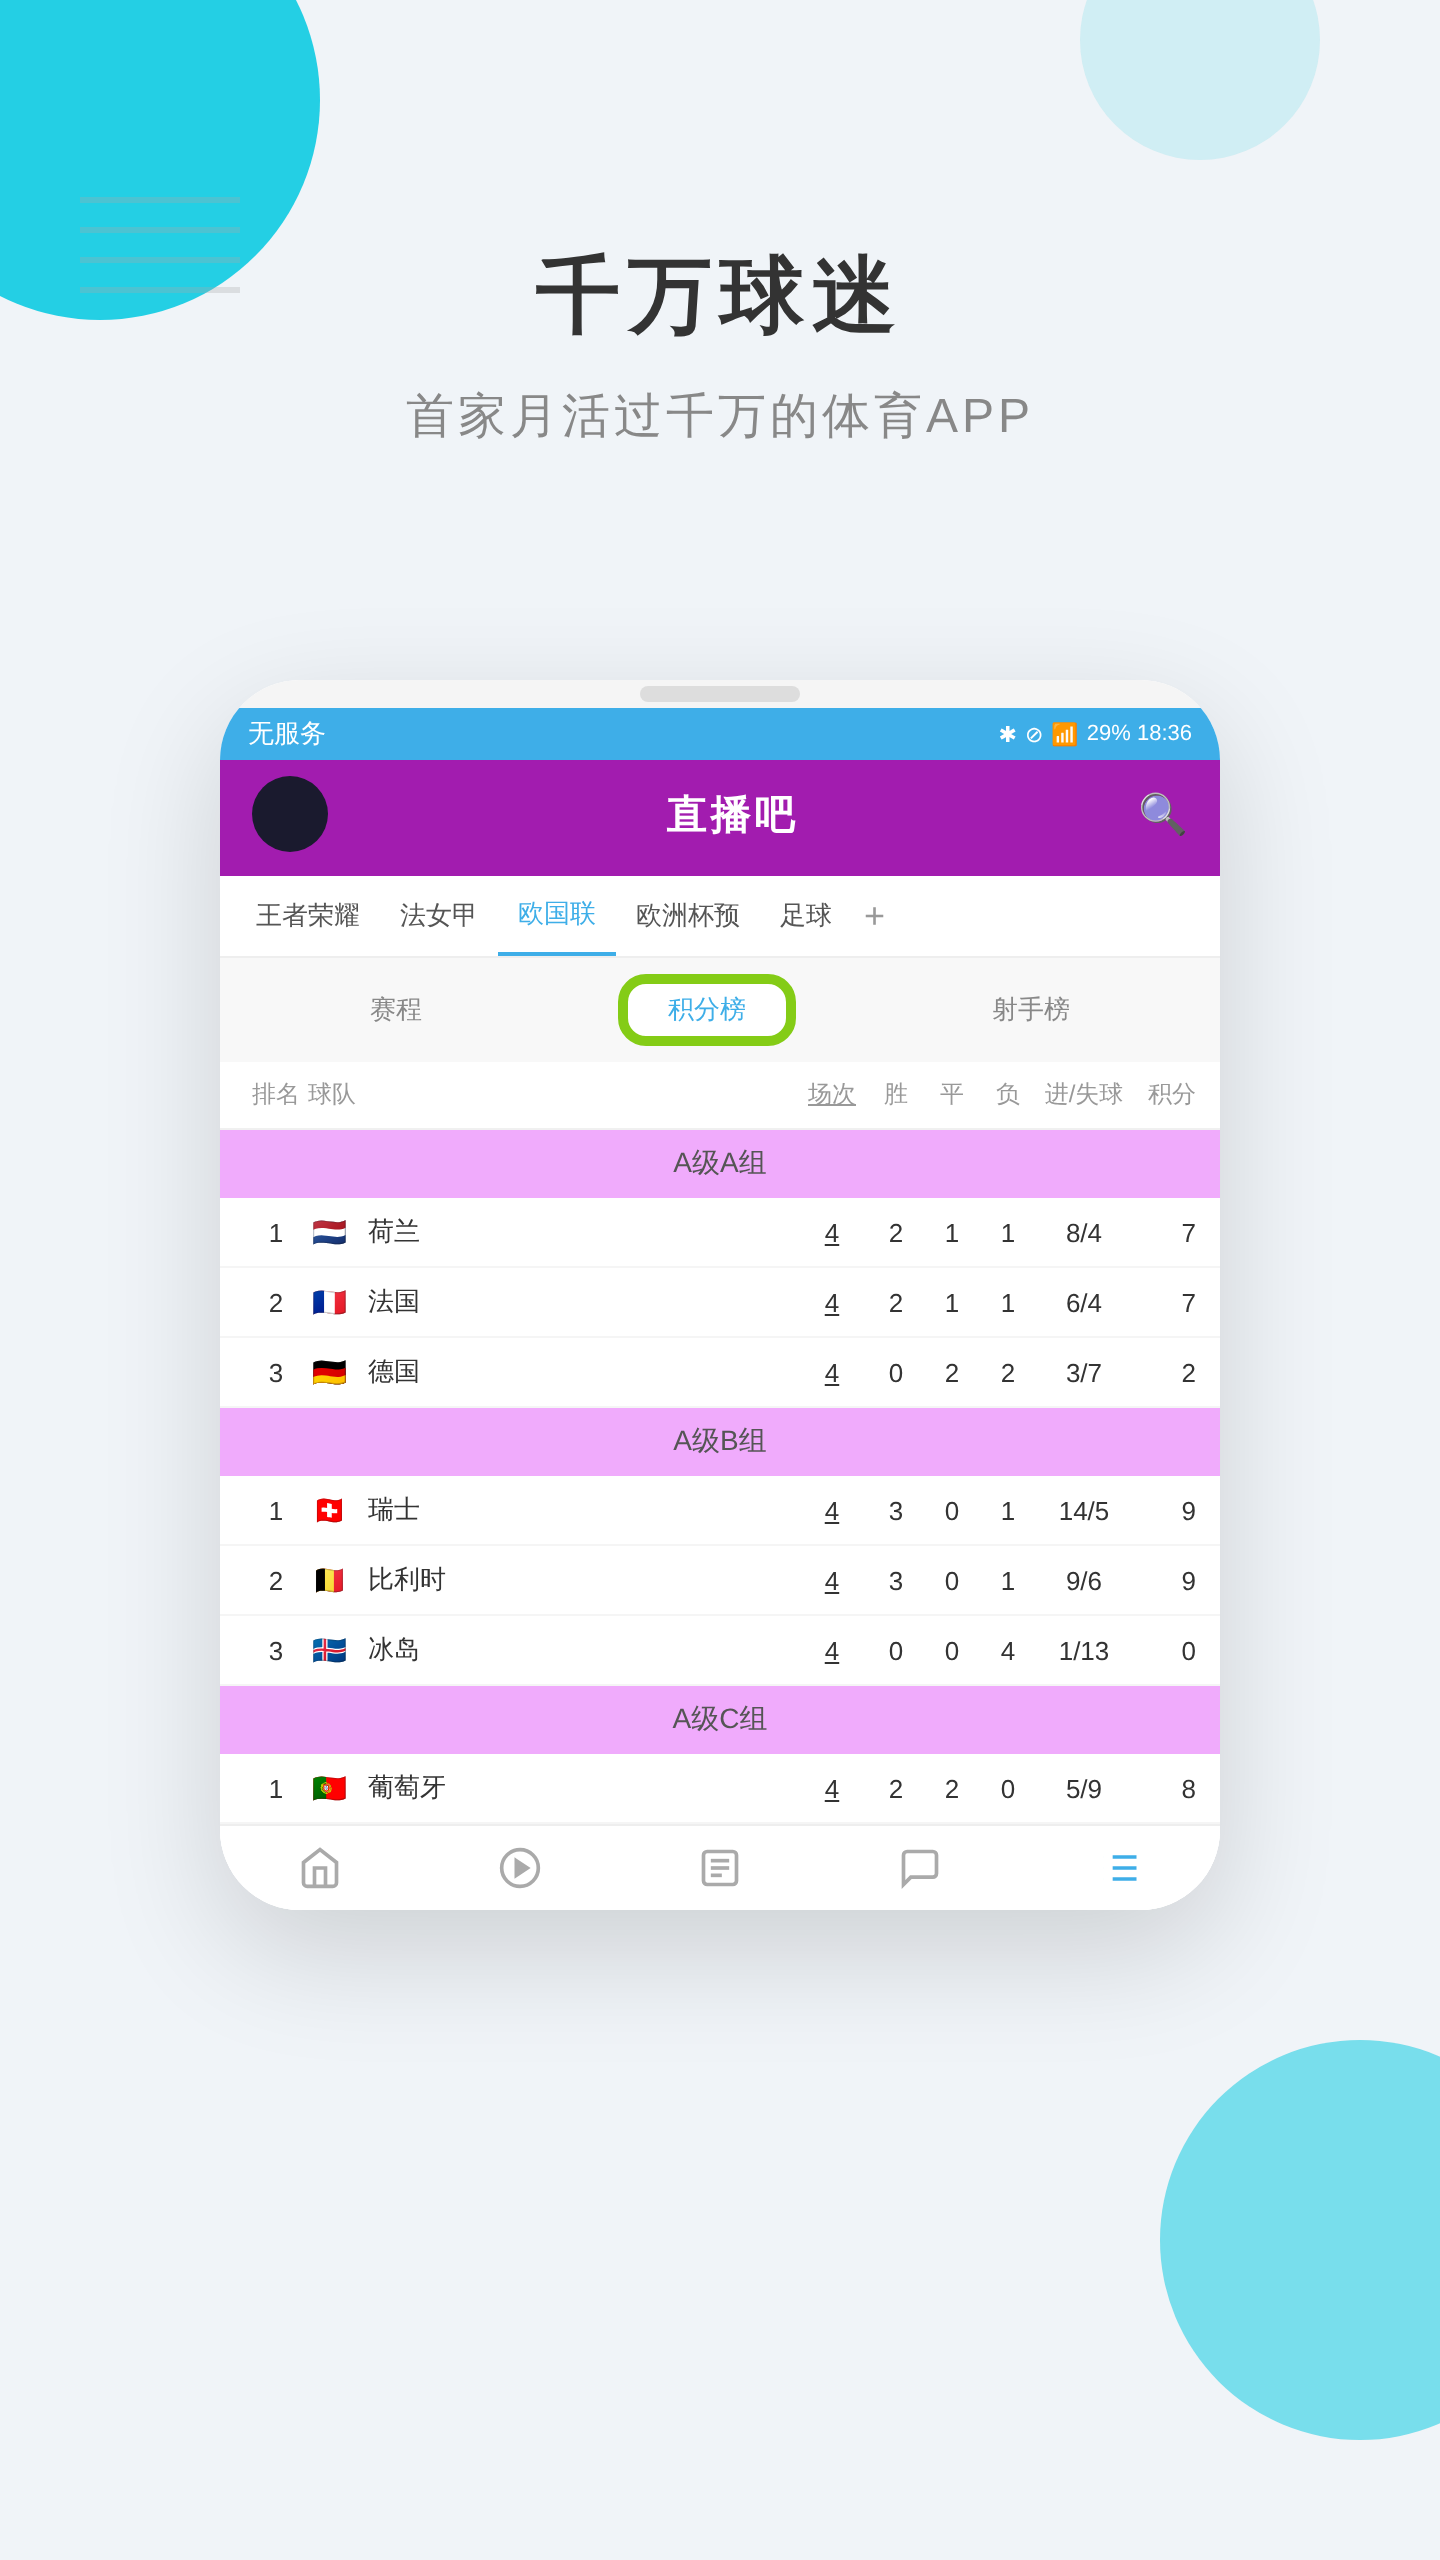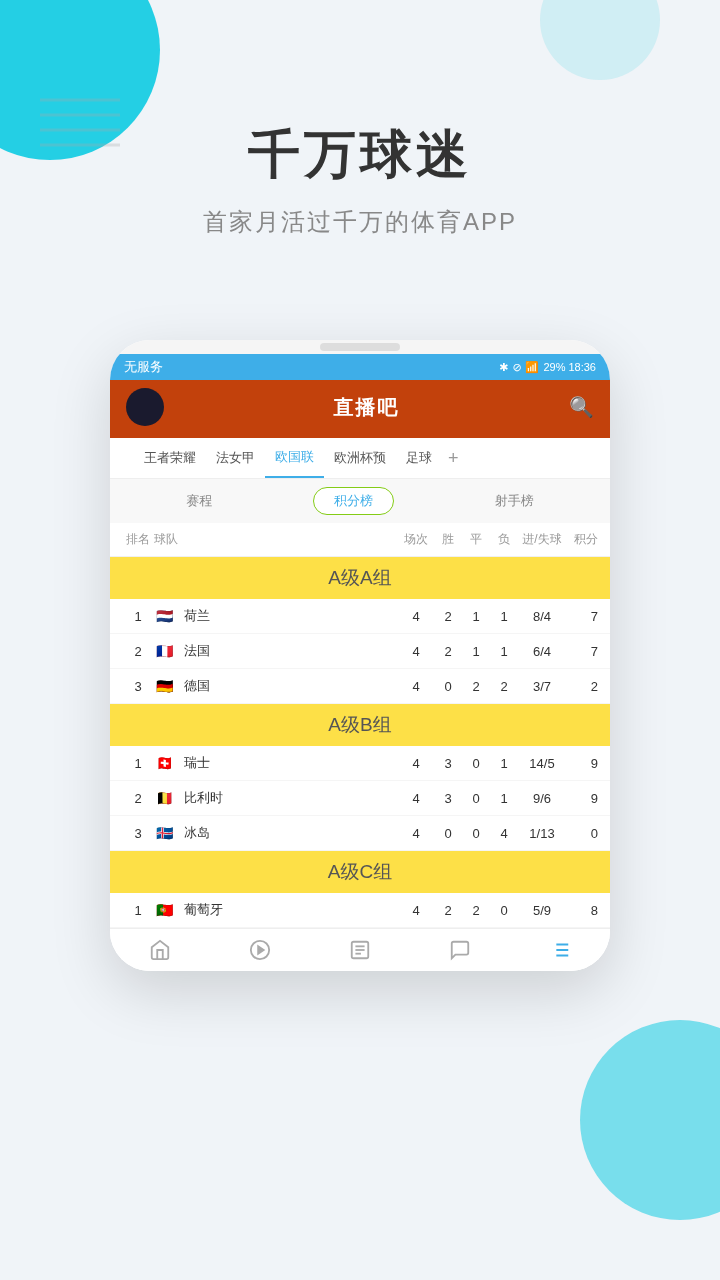--- a/index.html
+++ b/index.html
@@ -53,21 +53,21 @@
     }
 
     
     .header-section {
       position: relative;
       z-index: 10;
       text-align: center;
       padding-top: 120px;
     }
     .main-title {
-      font-size: 52px;
+      font-size: 42px;
       font-weight: 600;
       color: #333;
       letter-spacing: 4px;
     }
     .sub-title {
       font-size: 24px;
       color: #888;
       margin-top: 16px;
       letter-spacing: 2px;
     }
@@ -107,21 +107,21 @@
       justify-content: space-between;
       align-items: center;
       font-size: 11px;
       color: #fff;
     }
     .status-left { font-size: 13px; }
     .status-right { display: flex; align-items: center; gap: 4px; font-size: 11px; }
 
     
     .app-header {
-      background: #c2410c;
+      background: #a21caf;
       padding: 8px 16px 12px;
       display: flex;
       align-items: center;
       justify-content: space-between;
     }
     .app-avatar {
       width: 38px;
       height: 38px;
       background: #1a1a2e;
       border-radius: 50%;
@@ -135,21 +135,21 @@
     .search-icon-btn {
       color: #fff;
       font-size: 20px;
     }
 
     
     .nav-tabs {
       background: #fff;
       display: flex;
       align-items: center;
-      padding: 0 24px;
+      padding: 0 8px;
       border-bottom: 1px solid #eee;
       overflow: hidden;
     }
     .nav-tab {
       padding: 10px 10px;
       font-size: 13px;
       color: #555;
       white-space: nowrap;
       cursor: pointer;
     }
@@ -174,51 +174,51 @@
     .sub-tab {
       font-size: 13px;
       color: #888;
       padding: 4px 20px;
       cursor: pointer;
     }
     .sub-tab.active {
       color: #3eaee8;
       background: #fff;
       border-radius: 14px;
-      border: 1px solid #84cc16;
+      border: 5px solid #84cc16;
     }
 
     
     .standings-table {
       background: #fff;
       overflow: hidden;
     }
     .table-header {
       display: flex;
       align-items: center;
       padding: 8px 12px;
       font-size: 12px;
       color: #999;
       border-bottom: 1px solid #f0f0f0;
     }
     .col-rank { width: 32px; text-align: center; }
     .col-team { flex: 1; text-align: left; display: flex; align-items: center; gap: 4px; }
-    .col-played { width: 36px; text-align: center; }
+    .col-played { width: 36px; text-align: center; text-decoration: underline; }
     .col-won { width: 28px; text-align: center; }
     .col-draw { width: 28px; text-align: center; }
     .col-lost { width: 28px; text-align: center; }
     .col-gd { width: 48px; text-align: center; }
     .col-pts { width: 32px; text-align: right; }
 
     .group-header {
       text-align: center;
       padding: 8px;
-      font-size: 19px;
+      font-size: 14px;
       color: #555;
-      background: #fde047;
+      background: #f0abfc;
     }
     .table-row {
       display: flex;
       align-items: center;
       padding: 8px 12px;
       border-bottom: 1px solid #f5f5f5;
       font-size: 13px;
       color: #333;
     }
     .flag {

